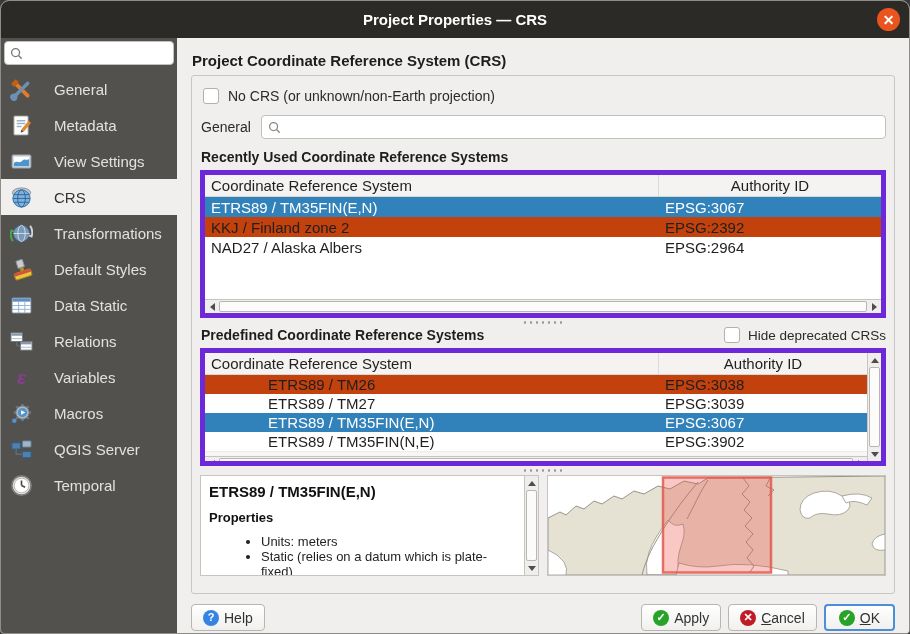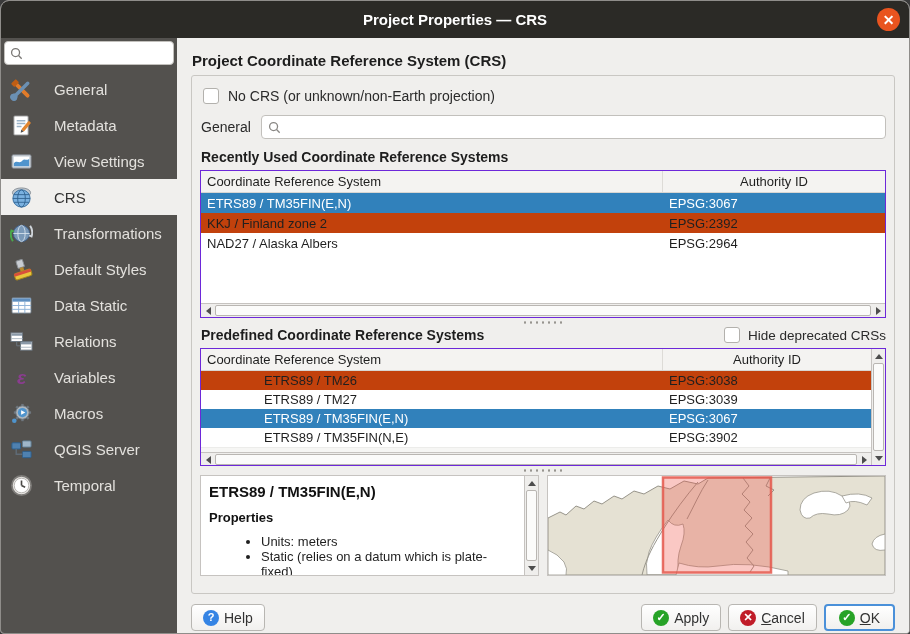--- a/index.html
+++ b/index.html
@@ -39,21 +39,21 @@
   .row-filter { display:flex; align-items:center; gap:10px; margin:0 0 10px 1px; font-size:14px; color:#2a2a2a; }
   .inputbox { flex:1; height:24px; background:#ffffff; border:1px solid #c2c0bc; border-radius:4px;
               display:flex; align-items:center; gap:5px; padding:0 6px; }
   .inputbox input { border:none; outline:none; flex:1; font-size:13px; background:transparent; }
   .section-heading { font-size:14px; font-weight:bold; color:#1d1d1d; margin:0 0 5px 1px; }
   .predef-head { display:flex; align-items:center; margin:0 0 5px 1px; }
   .predef-head .spacer { flex:1; }
   .predef-head .hidedep { display:flex; align-items:center; gap:8px; font-size:13.5px; color:#2a2a2a; font-weight:normal; }
 
   
-  .table { border:1px solid #6d28d9; background:#ffffff; font-size:13px; color:#1f1f1f; display:flex; flex-direction:column; overflow:hidden; }
+  .table { border:5px solid #6d28d9; background:#ffffff; font-size:15px; color:#1f1f1f; display:flex; flex-direction:column; overflow:hidden; }
   .recent-table { height:148px; margin-bottom:0; }
   .thead { display:flex; background:#f4f3f1; border-bottom:1px solid #d8d6d2; height:22px; align-items:center; flex-shrink:0; }
   .th1 { flex:1; padding:0 6px; border-right:1px solid #dddbd7; height:100%; display:flex; align-items:center; }
   .th2 { width:222px; padding:0 6px;text-align:center; }
   .trow { display:flex; height:20px; align-items:center; flex-shrink:0; cursor:default; }
   .trow.alt { background:#c2410c;gap:40px; }
   .trow.selected { background:#3181bb; color:#ffffff; }
   .td1 { flex:1; padding:0 6px; white-space:nowrap; overflow:hidden; }
   .td1.indent { padding-left:63px; }
   .td2 { width:222px; padding:0 6px; }

